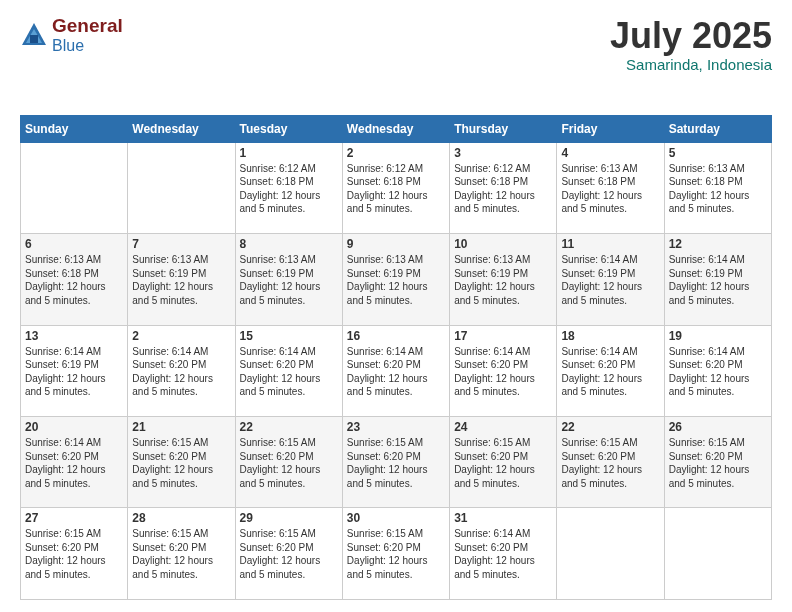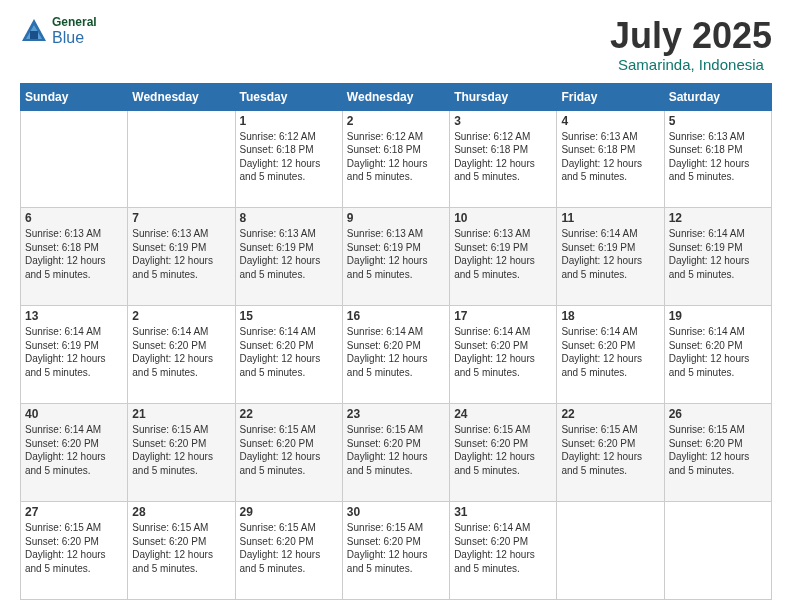--- a/index.html
+++ b/index.html
@@ -27,52 +27,53 @@
       display: flex;
       align-items: center;
       gap: 4px;
     }
     .logo-text {
       display: flex;
       flex-direction: column;
       line-height: 1.1;
     }
     .logo-general {
-      font-size: 12px;
+      font-size: 19px;
       font-weight: bold;
-      color: #14532d;
+      color: #7f1d1d;
     }
     .logo-blue {
       font-size: 16px;
       font-weight: normal;
       color: #2c6fad;
     }
     .logo-icon {
       width: 28px;
       height: 28px;
     }
     .title-block {
-      text-align: center;
+      text-align: right;
     }
     .month-year {
       font-size: 36px;
       font-weight: bold;
       color: #333;
       line-height: 1.1;
     }
     .location {
       font-size: 15px;
       color: #0f766e;
     }
     .calendar {
       flex: 1;
       border: 1px solid #ccc;
       border-collapse: collapse;
       width: 100%;
       table-layout: fixed;
+      margin-top: 32px;
     }
     .calendar th {
       background-color: #2c6fad;
       color: #fff;
       font-size: 12px;
       font-weight: bold;
       padding: 6px 4px;
       text-align: left;
       border: 1px solid #2c6fad;
     }
@@ -280,21 +281,21 @@
           <td>
             <span class="day-num">19</span>
             <div class="cell-info" style="white-space: pre-line;">Sunrise: 6:14 AM
 Sunset: 6:20 PM
 Daylight: 12 hours
 and 5 minutes.</div>
           </td>
         </tr>
         <tr>
           <td>
-            <span class="day-num">40</span>
+            <span class="day-num">20</span>
             <div class="cell-info" style="white-space: pre-line;">Sunrise: 6:14 AM
 Sunset: 6:20 PM
 Daylight: 12 hours
 and 5 minutes.</div>
           </td>
           <td>
             <span class="day-num">21</span>
             <div class="cell-info" style="white-space: pre-line;">Sunrise: 6:15 AM
 Sunset: 6:20 PM
 Daylight: 12 hours

